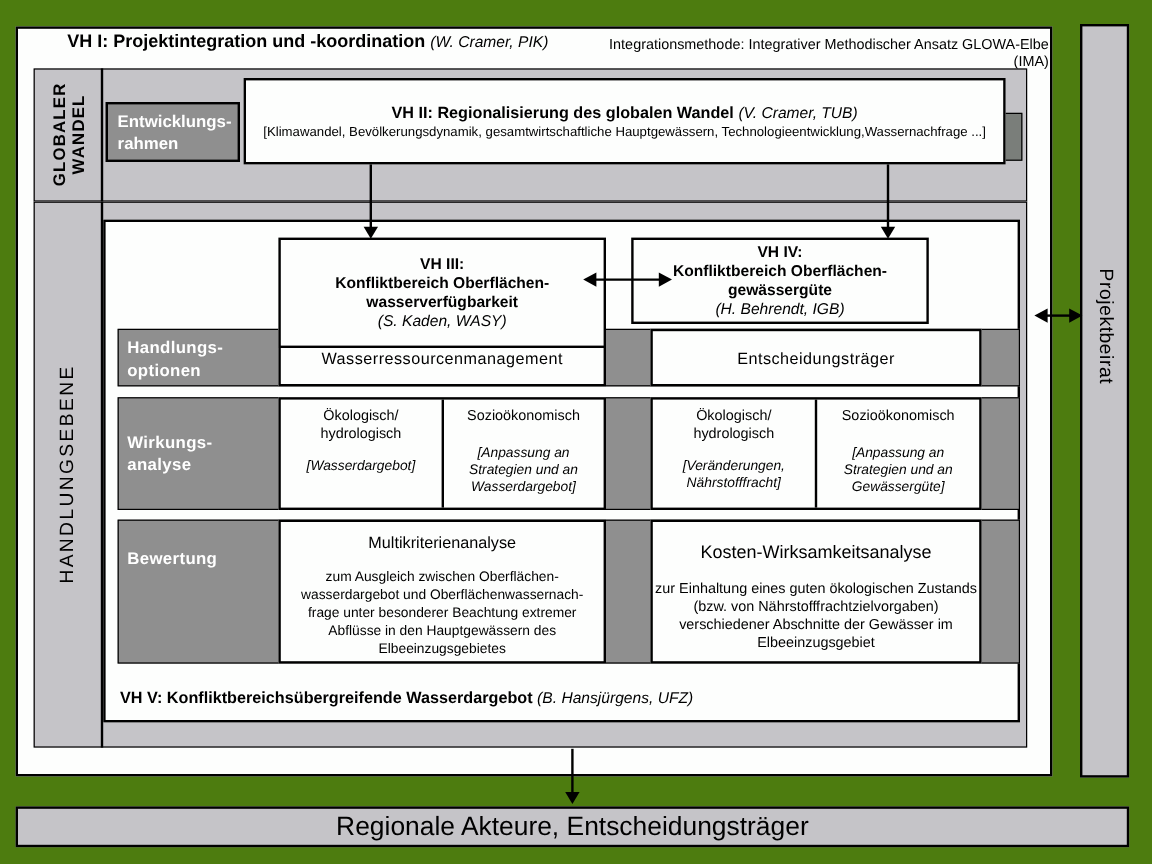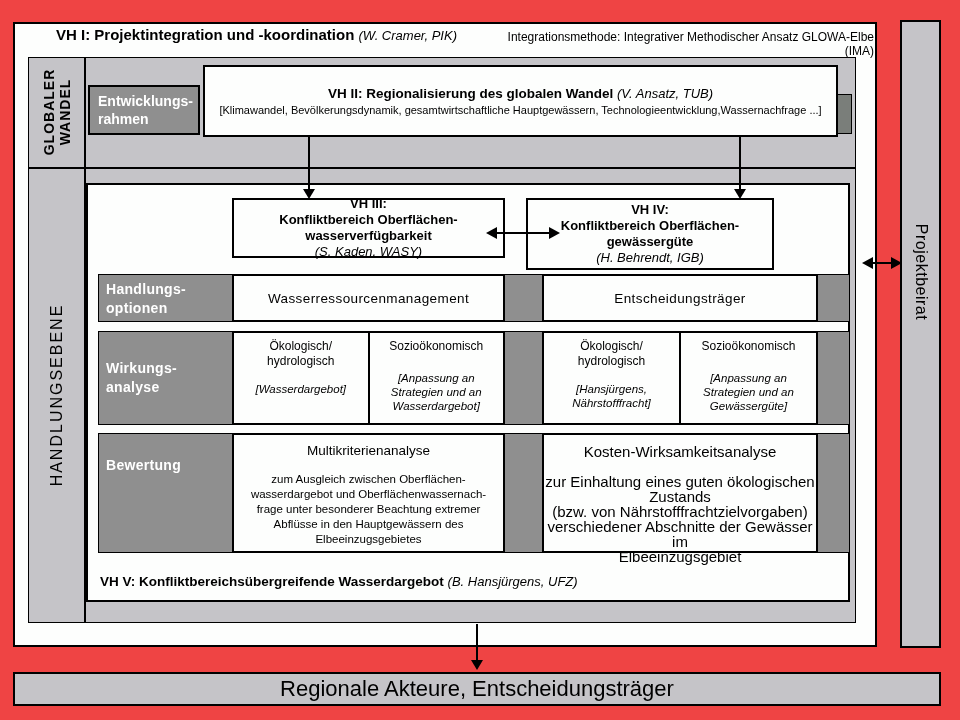--- a/index.html
+++ b/index.html
@@ -1,18 +1,18 @@
 <!DOCTYPE html>
 <html><head>
 <meta charset="utf-8">
 <style>
   html,body{margin:0;padding:0;background:#ebebed;}
-  #page{position:relative;width:960px;height:720px;background:#ef4444;
+  #page{position:relative;width:960px;height:720px;background:#4d7c0f;
         font-family:"Liberation Sans",sans-serif;color:#000;overflow:hidden;}
-  .box{position:absolute;box-sizing:border-box;}
+  .box{position:absolute;box-sizing:border-box;justify-content:center;}
   .abs{position:absolute;}
   .pre{white-space:pre-line;}
   .it{font-style:italic;font-weight:normal;}
   .b{font-weight:bold;}
   .ctr{display:flex;align-items:center;justify-content:center;text-align:center;}
   .col{display:flex;flex-direction:column;align-items:center;text-align:center;}
   .white-panel{background:#fdfefd;border:2px solid #000;}
   .gray-band{background:#c5c4c8;border:1px solid #000;}
   .dark{background:#8f8f8f;border:1px solid #000;}
   .cell{background:#fdfefd;border:2px solid #000;}
@@ -42,21 +42,21 @@
   <div class="box" style="left:830px;top:94px;width:22px;height:40px;background:#7a7e7a;border:1px solid #000;z-index:1;"></div>
 
   <div class="box dark" style="left:88px;top:85px;width:112px;height:50px;border-width:2px;display:flex;flex-direction:column;justify-content:center;padding-left:8px;z-index:2;">
     <div class="pre" style="color:#fff;font-weight:bold;font-size:14px;line-height:18px;">Entwicklungs-
 rahmen</div>
   </div>
 
   <div class="box cell col" style="left:203px;top:65px;width:635px;height:72px;justify-content:center;z-index:2;">
     <div style="font-size:13.5px;">
       <span class="b">VH II: Regionalisierung des globalen Wandel</span>
-      <span class="it" style="font-size:13px;">(V. Ansatz, TUB)</span>
+      <span class="it" style="font-size:13px;">(V. Cramer, TUB)</span>
     </div>
     <div style="font-size:11px;margin-top:3px;">[Klimawandel, Bevölkerungsdynamik, gesamtwirtschaftliche Hauptgewässern, Technologieentwicklung,Wassernachfrage ...]</div>
   </div>
 
   <div class="box gray-band" style="left:28px;top:168px;width:828px;height:455px;"></div>
   <div class="box" style="left:84px;top:168px;width:2px;height:455px;background:#000;"></div>
   <div class="vlabel" style="left:57px;top:395px;font-size:16px;letter-spacing:2px;">HANDLUNGSEBENE</div>
 
   <div class="box white-panel" style="left:86px;top:183px;width:764px;height:419px;"></div>
 
@@ -83,48 +83,48 @@
       <div class="pre" style="font-size:12px;line-height:15px;">Sozioökonomisch</div>
       <div class="pre it" style="font-size:11.5px;line-height:14px;margin-top:17px;">[Anpassung an
 Strategien und an
 Wasserdargebot]</div>
     </div>
   </div>
   <div class="box cell" style="left:542px;top:331px;width:276px;height:94px;display:flex;">
     <div class="col" style="flex:1;padding-top:6px;">
       <div class="pre" style="font-size:12px;line-height:15px;">Ökologisch/
 hydrologisch</div>
-      <div class="pre it" style="font-size:11.5px;line-height:14px;margin-top:13px;">[Hansjürgens,
+      <div class="pre it" style="font-size:11.5px;line-height:14px;margin-top:13px;">[Veränderungen,
 Nährstofffracht]</div>
     </div>
     <div class="col" style="flex:1;border-left:2px solid #000;padding-top:6px;">
       <div class="pre" style="font-size:12px;line-height:15px;">Sozioökonomisch</div>
       <div class="pre it" style="font-size:11.5px;line-height:14px;margin-top:17px;">[Anpassung an
 Strategien und an
 Gewässergüte]</div>
     </div>
   </div>
 
   <div class="box cell col" style="left:232px;top:433px;width:273px;height:120px;padding-top:8px;">
     <div style="font-size:13.5px;">Multikriterienanalyse</div>
     <div class="pre" style="font-size:11.5px;line-height:15px;margin-top:14px;">zum Ausgleich zwischen Oberflächen-
 wasserdargebot und Oberflächenwassernach-
 frage unter besonderer Beachtung extremer
 Abflüsse in den Hauptgewässern des
 Elbeeinzugsgebietes</div>
   </div>
   <div class="box cell col" style="left:542px;top:433px;width:276px;height:120px;padding-top:8px;">
     <div style="font-size:15px;">Kosten-Wirksamkeitsanalyse</div>
-    <div class="pre" style="font-size:15px;line-height:15px;margin-top:14px;">zur Einhaltung eines guten ökologischen Zustands
+    <div class="pre" style="font-size:12px;line-height:15px;margin-top:14px;">zur Einhaltung eines guten ökologischen Zustands
 (bzw. von Nährstofffrachtzielvorgaben)
 verschiedener Abschnitte der Gewässer im
 Elbeeinzugsgebiet</div>
   </div>
 
-  <div class="box cell col" style="left:232px;top:198px;width:273px;height:60px;justify-content:center;">
+  <div class="box cell col" style="left:232px;top:198px;width:273px;height:92px;justify-content:center;">
     <div class="pre b" style="font-size:13px;line-height:16px;">VH III:
 Konfliktbereich Oberflächen-
 wasserverfügbarkeit</div>
     <div class="it" style="font-size:13px;line-height:16px;">(S. Kaden, WASY)</div>
   </div>
   <div class="box cell col" style="left:526px;top:198px;width:248px;height:72px;justify-content:center;">
     <div class="pre b" style="font-size:13px;line-height:16px;">VH IV:
 Konfliktbereich Oberflächen-
 gewässergüte</div>
     <div class="it" style="font-size:13px;line-height:16px;">(H. Behrendt, IGB)</div>

